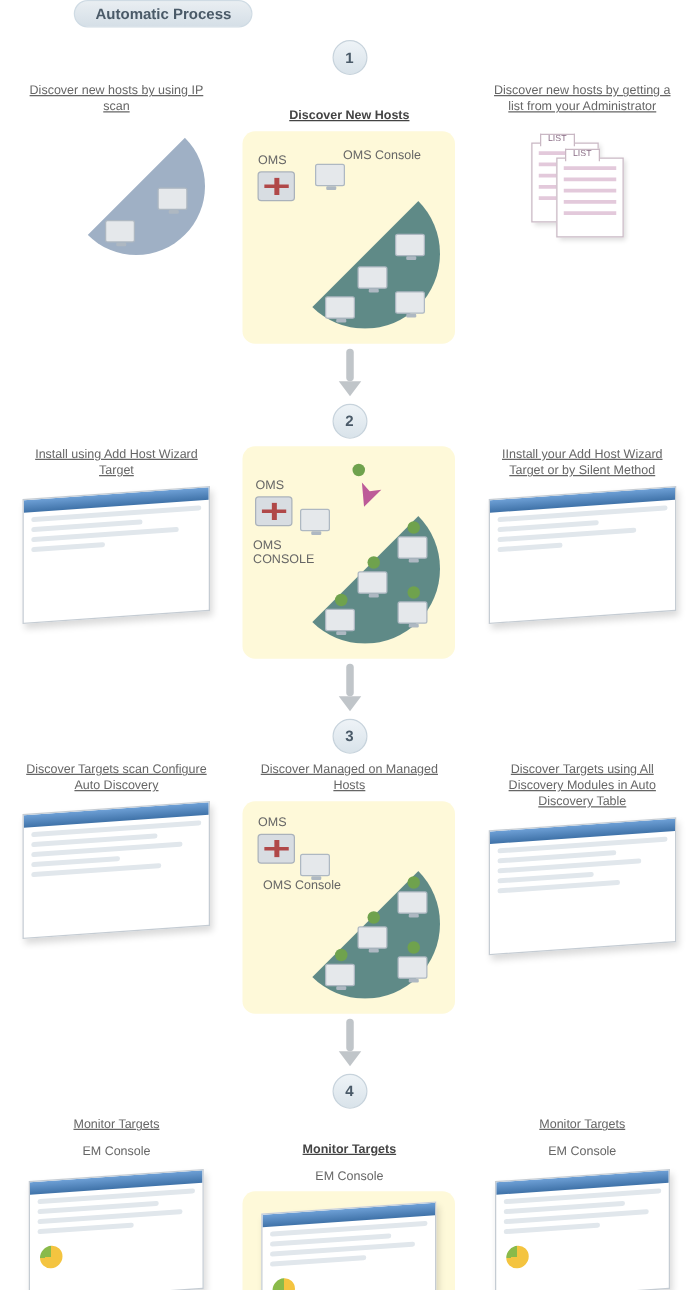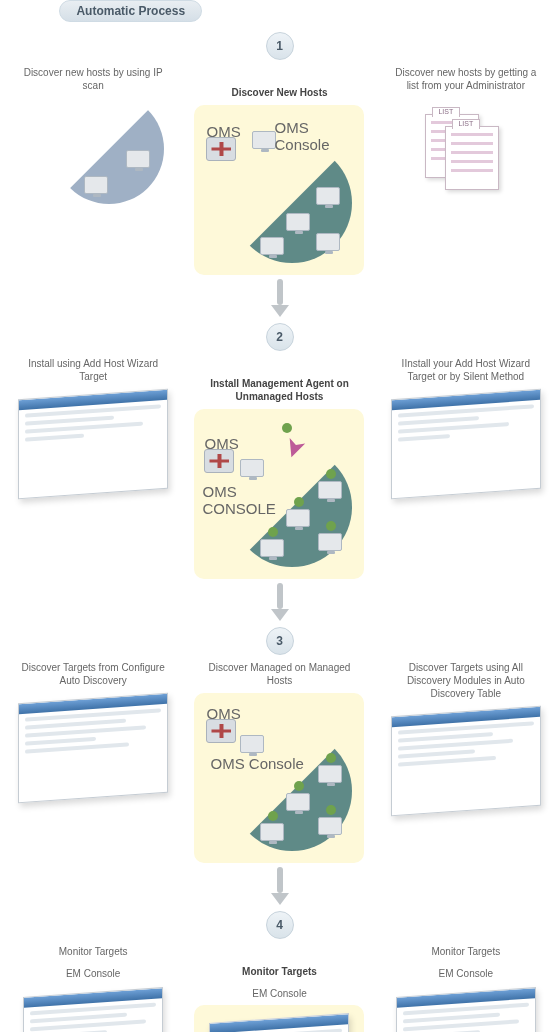--- a/index.html
+++ b/index.html
@@ -33,21 +33,21 @@
     background: linear-gradient(#eef3f7, #d9e3ea);
     border: 1px solid #c7d3dc;
     display: flex; align-items: center; justify-content: center;
     font-weight: bold; font-size: 12px; color: #4a5a68;
     margin: 4px auto 6px auto;
   }
 
   
   .section { display: flex; width: 100%; }
   .col { flex: 1; display: flex; flex-direction: column; align-items: center; padding: 0 6px; }
-  .caption { text-align: center; font-size: 10px; color: #666; line-height: 1.3; margin-bottom: 6px; max-width: 150px; }
+  .caption { text-align: center; font-size: 10px; color: #666; line-height: 1.3; margin-bottom: 6px; max-width: 150px; text-decoration: underline; }
   .caption.bold { font-weight: bold; color: #444; margin-top: 20px; }
   .subcap { text-align: center; font-size: 10px; color: #666; margin: 4px 0 6px 0; }
 
   
   .center-panel {
     background: #fef9d9;
     border-radius: 10px;
     width: 170px;
     display: flex; flex-direction: column; align-items: center;
     padding: 10px 6px 10px 6px;
@@ -101,21 +101,21 @@
     box-shadow: 2px 4px 6px rgba(0,0,0,0.15);
     transform: skewY(-4deg);
     position: relative; overflow: hidden;
   }
   .app-window .bar { height: 10px; background: linear-gradient(#6ea0d6,#3f72a8); }
   .app-window .line { height: 4px; background: #e1e7ec; margin: 4px 6px; border-radius: 2px; }
   .app-window .blob { width: 18px; height: 18px; background: conic-gradient(#f4c440 75%, #8aba4a 0); border-radius: 50%; position:absolute; left:8px; bottom:24px;}
   .app-window.sm { width: 140px; height: 96px; }
 
   .mini-label {
-    position: absolute; font-size: 15px; color: #666;
+    position: absolute; font-size: 10px; color: #666;
     background: transparent;
   }
 
   
   .list-doc {
     position: absolute; width: 54px; height: 64px; background: #fff;
     border: 1px solid #c9b8c4; box-shadow: 2px 2px 4px rgba(0,0,0,0.15);
   }
   .list-doc .tab { position:absolute; top:-8px; left:6px; width:28px; height:10px; background:#fff; border:1px solid #c9b8c4; border-bottom:none; font-size:7px; text-align:center; color:#8a6d86; }
   .list-doc .ln { height:3px; background:#e3c9db; margin:6px 5px 0 5px; }
@@ -205,21 +205,20 @@
           <div class="app-window">
             <div class="bar"></div>
             <div class="line"></div>
               <div class="line" style="width:60%"></div>
               <div class="line" style="width:80%"></div>
             <div class="line" style="width:40%"></div>
           </div>
         </div>
       </div>
       <div class="col">
-        <div class="caption bold">Install Management Agent on Unmanaged Hosts</div>
         <div class="center-panel">
           <div class="illus tall">
             <div class="wedge lg"></div>
             <div class="oms-chip" style="left:0px; top:30px;"></div>
             <span class="mini-label" style="left:0px; top:16px;">OMS</span>
             <div class="computer" style="left:36px; top:40px;"></div>
             <span class="mini-label" style="left:-2px; top:64px; width:48px;">OMS CONSOLE</span>
             <div class="agent-dot" style="left:78px; top:4px;"></div>
             <span class="curved-arrow" style="left:80px; top:14px;">➤</span>
             <div class="computer" style="right:12px; bottom:70px;"></div>
@@ -249,21 +248,21 @@
     <div class="arrow-down">
         <div class="shaft"></div>
         <div class="head"></div>
       </div>
   </div>
 
   <div>
     <div class="step-circle">3</div>
     <div class="section">
       <div class="col">
-        <div class="caption">Discover Targets from Configure Auto Discovery</div>
+        <div class="caption">Discover Targets scan Configure Auto Discovery</div>
         <div class="illus">
           <div class="app-window">
             <div class="bar"></div>
             <div class="line"></div>
               <div class="line" style="width:68%"></div>
             <div class="line" style="width:82%"></div>
               <div class="line" style="width:48%"></div>
             <div class="line" style="width:70%"></div>
           </div>
         </div>

